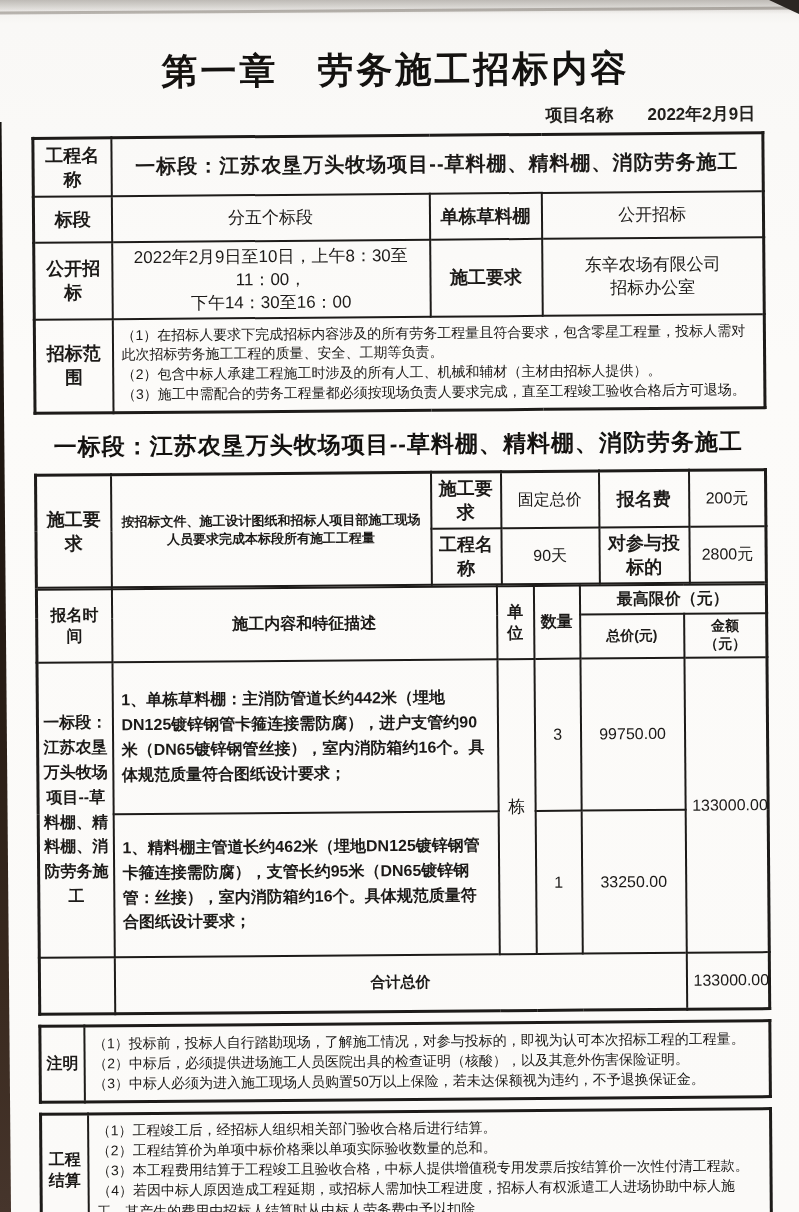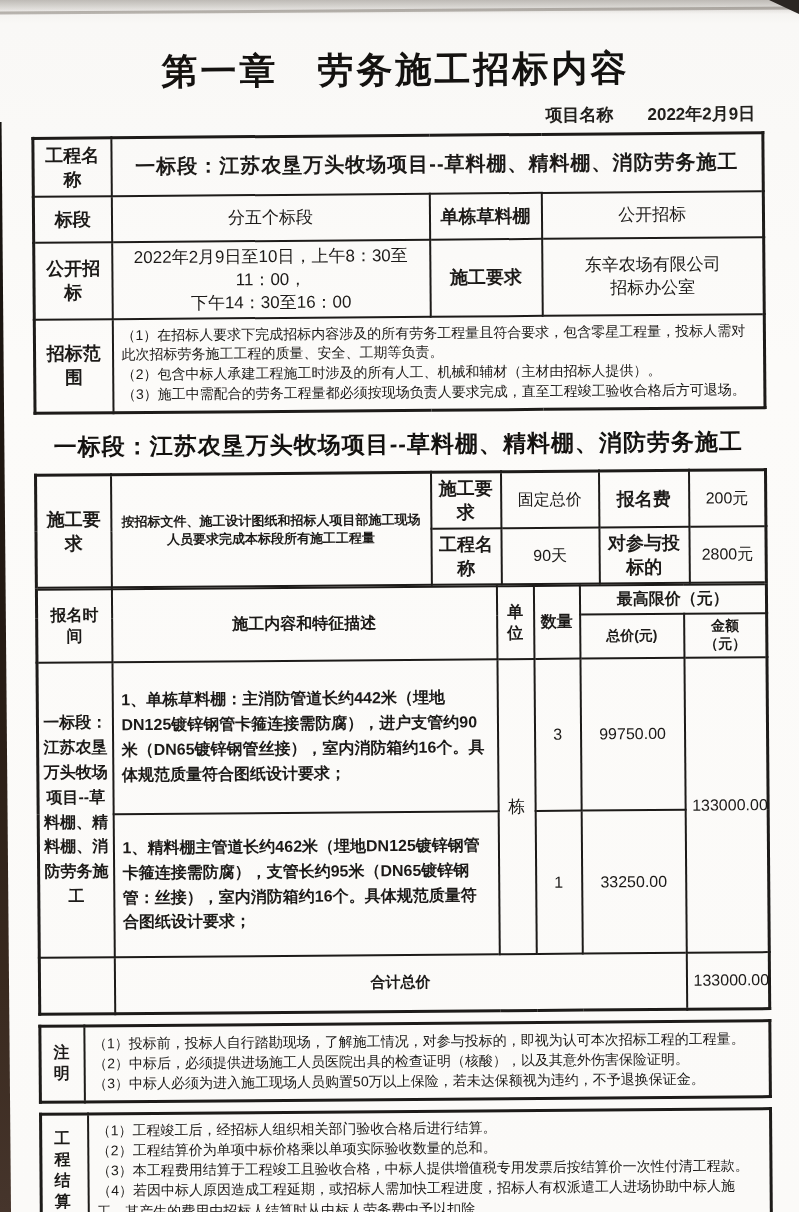--- a/index.html
+++ b/index.html
@@ -102,21 +102,21 @@
   .unit { font-size: 17px; text-align: center; }
   .row-item1 td { height: 152px; }
   .row-item2 td { height: 143px; }
   .row-total td { height: 56px; }
   .total-label { font-weight: bold; font-size: 15px; text-align: center; }
 
   .t3 { margin-top: 9px; }
   .t3 td { height: 76px; }
   .t4 { margin-top: 9px; }
   .t4 td { height: 112px; }
-  .note-lbl { font-weight: bold; font-size: 16px; padding: 12px; }
+  .note-lbl { font-weight: bold; font-size: 16px; text-align: center; padding: 3px; }
   .note-body { font-size: 14px; line-height: 1.45; text-align: left; padding: 5px 8px; font-weight: 500; }
 </style>
 </head>
 <body>
 
 <div class="artifact-top-strip"></div>
 <div class="artifact-top-line"></div>
 <div class="artifact-top-corner"></div>
 <div class="artifact-left-band"></div>
 

